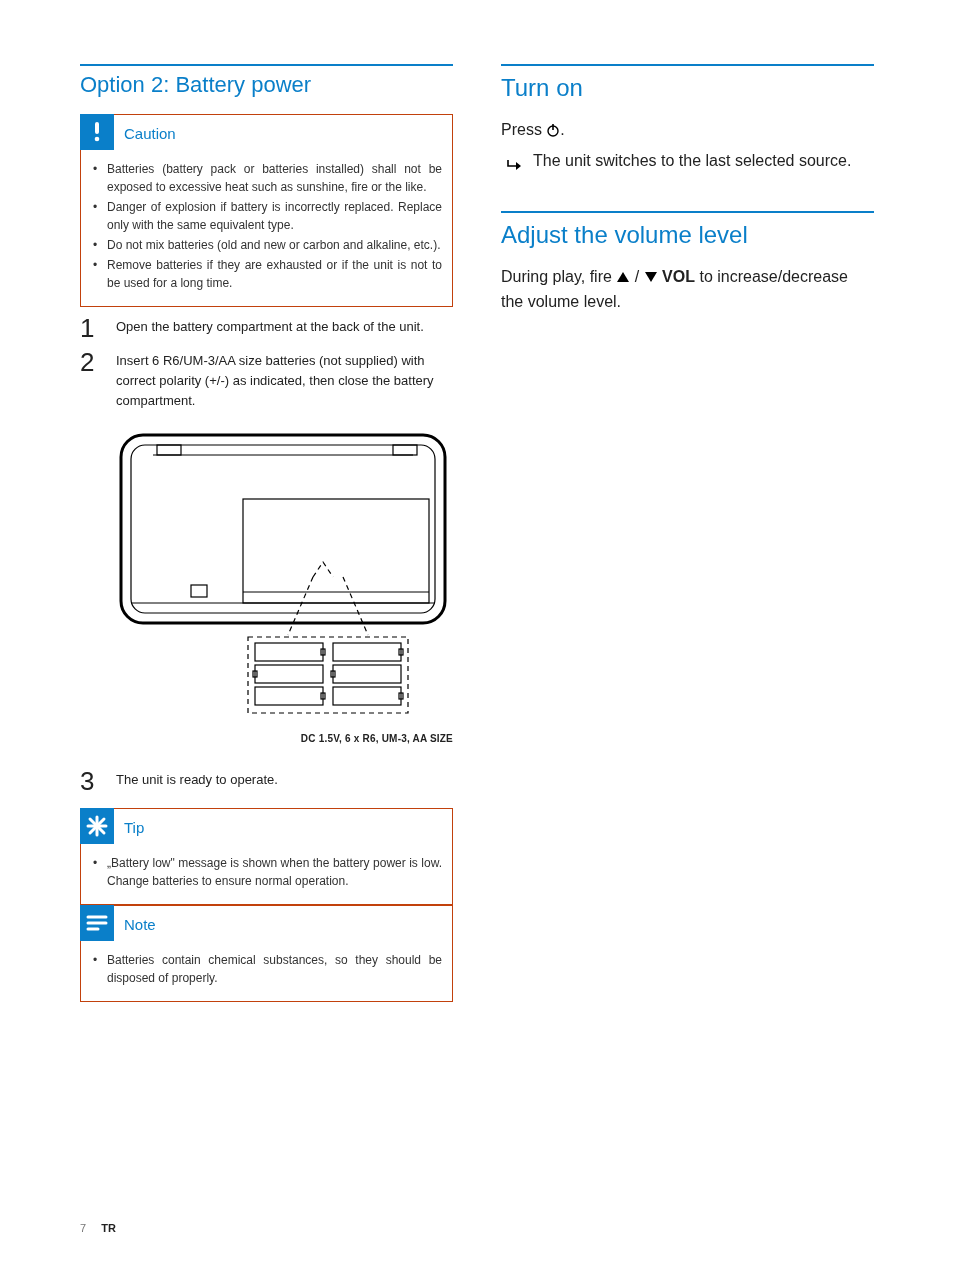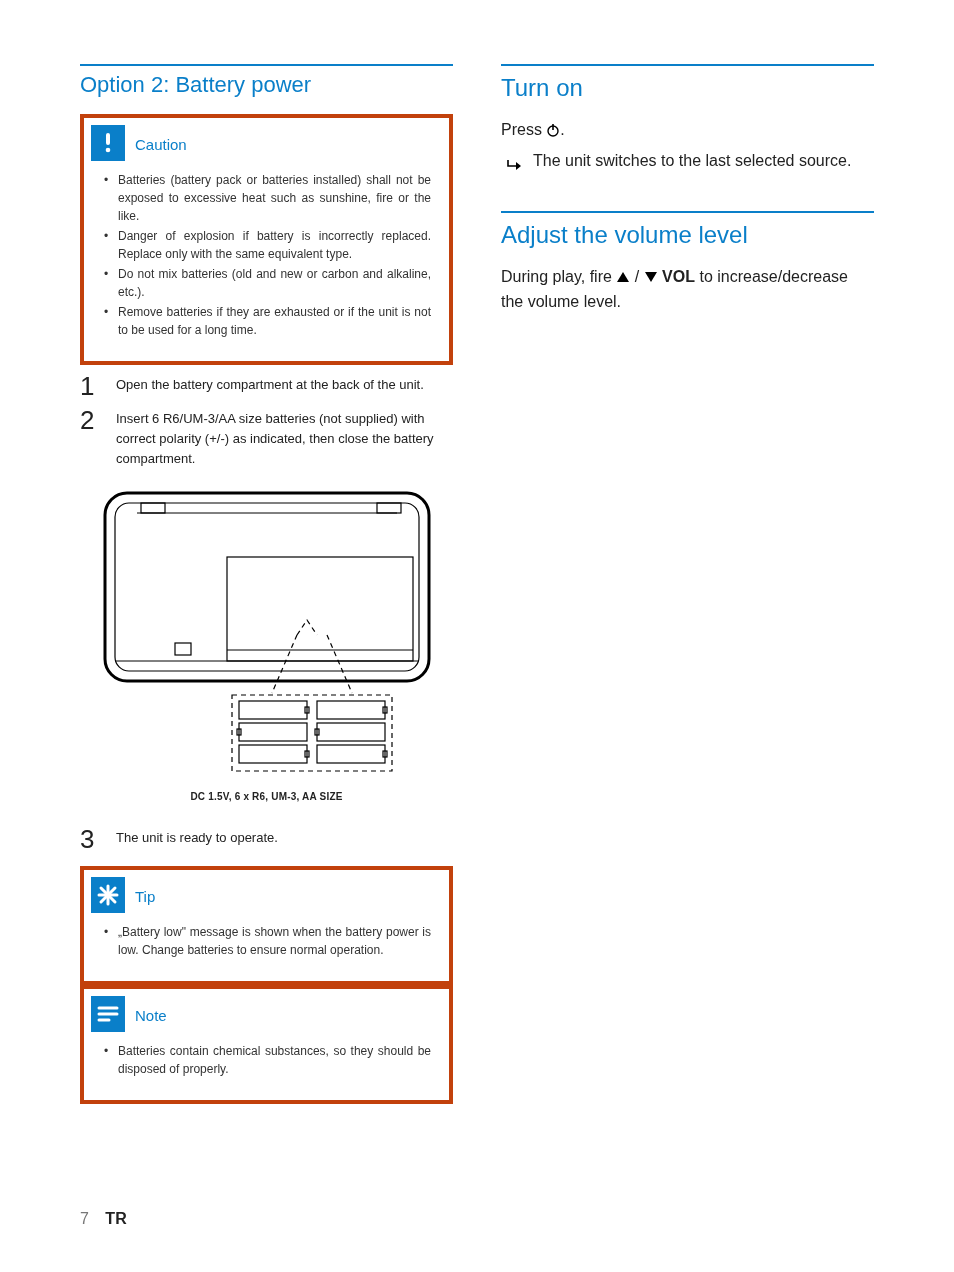--- a/index.html
+++ b/index.html
@@ -28,23 +28,23 @@
     margin-bottom: 16px;
   }
   h1.main {
     color: #0a7fc9;
     font-weight: 400;
     font-size: 24px;
     margin-bottom: 16px;
     padding-top: 2px;
   }
   .callout {
-    border: 4px solid #c2410c;
+    border: 1px solid #c2410c;
     position: relative;
-    padding: 8px;
+    padding: 0;
   }
   .callout-header {
     display: flex;
     align-items: center;
     gap: 10px;
     padding: 0;
   }
   .callout-icon {
     width: 34px;
     height: 36px;
@@ -92,21 +92,21 @@
   }
   .step-text {
     font-size: 13px;
     line-height: 1.55;
     padding-top: 2px;
   }
   .diagram {
     width: 100%;
     display: flex;
     flex-direction: column;
-    align-items: center;
+    align-items: flex-end;
     margin: 16px 0 24px 0;
   }
   .diagram-caption {
     font-size: 10px;
     font-weight: bold;
     margin-top: 6px;
     letter-spacing: 0.2px;
   }
   .body-text {
     font-size: 16px;
@@ -125,23 +125,23 @@
     flex-shrink: 0;
     padding-top: 5px;
   }
   .power-icon-inline {
     display: inline-block;
     vertical-align: -2px;
   }
   .tri { display: inline-block; vertical-align: -1px; }
   .page-footer {
     position: absolute;
-    bottom: 44px;
+    bottom: 38px;
     left: 80px;
-    font-size: 16px;
+    font-size: 11px;
     color: #777;
   }
   .page-footer .pn { margin-right: 12px; }
   .page-footer .lang { font-weight: 700; color: #222; }
   .spacer { height: 28px; }
 </style>
 </head>
 <body>
 
 <div class="columns">

